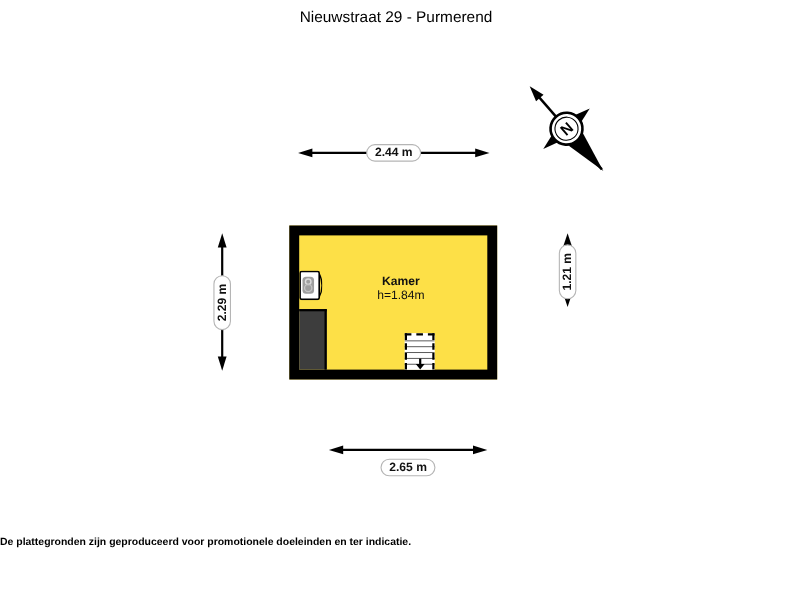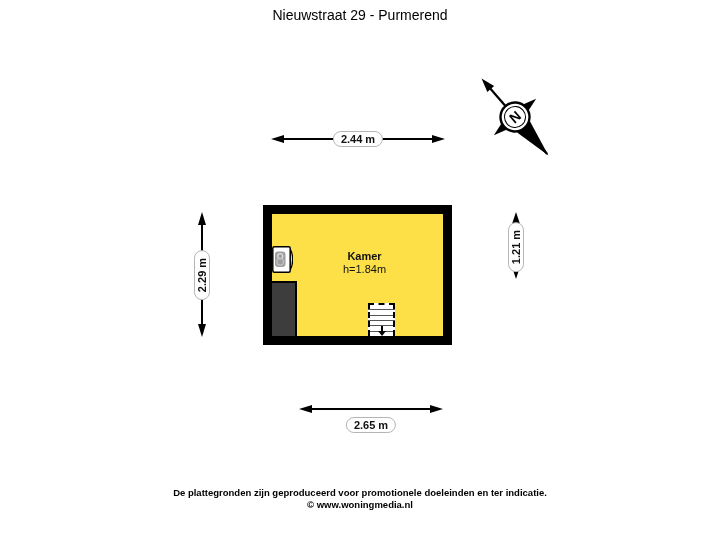--- a/index.html
+++ b/index.html
@@ -36,21 +36,21 @@
           border-left:4px solid transparent;border-right:4px solid transparent;border-top:5px solid #000;}
 
   
   .dim-svg{position:absolute;overflow:visible;}
   .dim-label{position:absolute;background:#fff;border:1px solid #b5b5b5;border-radius:8px;
              padding:1px 7px;font-size:11px;font-weight:700;color:#111;white-space:nowrap;z-index:3;}
   .dim-label.h{transform:translate(-50%,-50%);}
   .dim-label.v{transform:translate(-50%,-50%) rotate(-90deg);}
 
   
-  .footer{position:absolute;left:0;top:487px;width:720px;text-align:center;color:#000;}
+  .footer{position:absolute;left:0;top:487px;width:720px;color:#000;}
   .footer div{font-size:9.5px;font-weight:700;line-height:11.5px;}
 </style>
 </head>
 <body>
 
 <div class="canvas">
 
   <div class="title">
     <div class="line1">Nieuwstraat 29 - Purmerend</div>
   </div>
@@ -113,16 +113,15 @@
 
   <svg class="dim-svg" style="left:299px;top:402px;" width="144" height="14" viewBox="0 0 144 14">
     <line x1="10" y1="7" x2="134" y2="7" stroke="#000" stroke-width="2"></line>
     <polygon points="0,7 13,3 13,11" fill="#000"></polygon>
     <polygon points="144,7 131,3 131,11" fill="#000"></polygon>
   </svg>
   <div class="dim-label h" style="left:371px;top:409px;margin-top:16px;">2.65 m</div>
 
   <div class="footer">
     <div>De plattegronden zijn geproduceerd voor promotionele doeleinden en ter indicatie.</div>
-    <div>© www.woningmedia.nl</div>
   </div>
 
 </div>
 
 </body></html>

